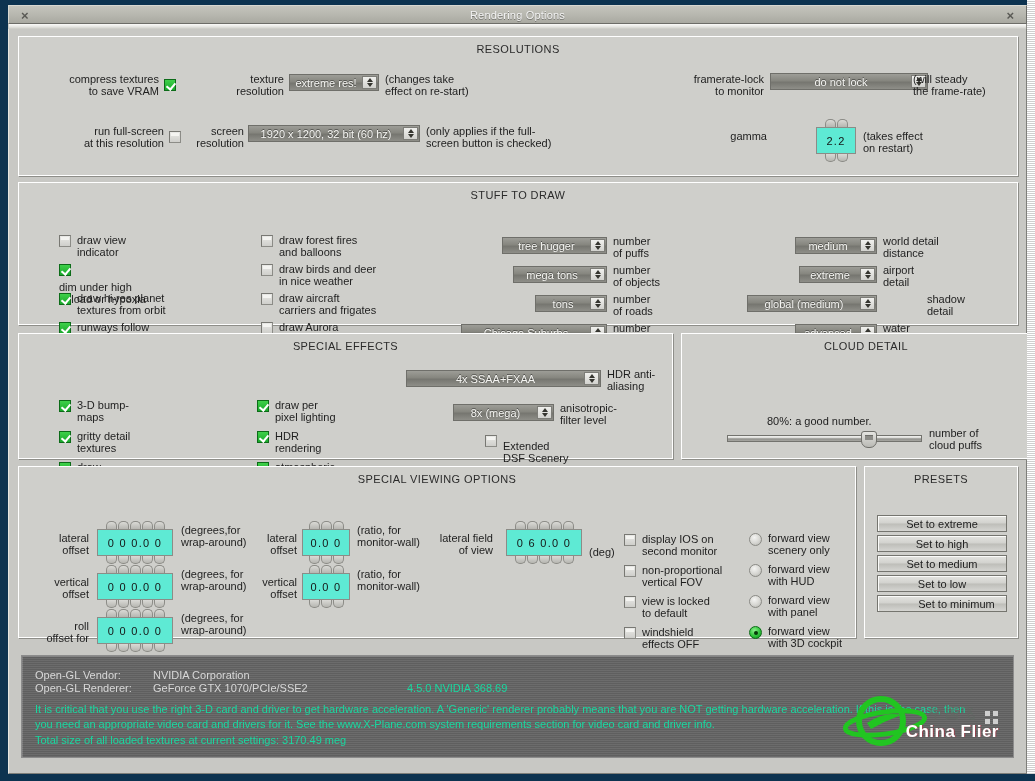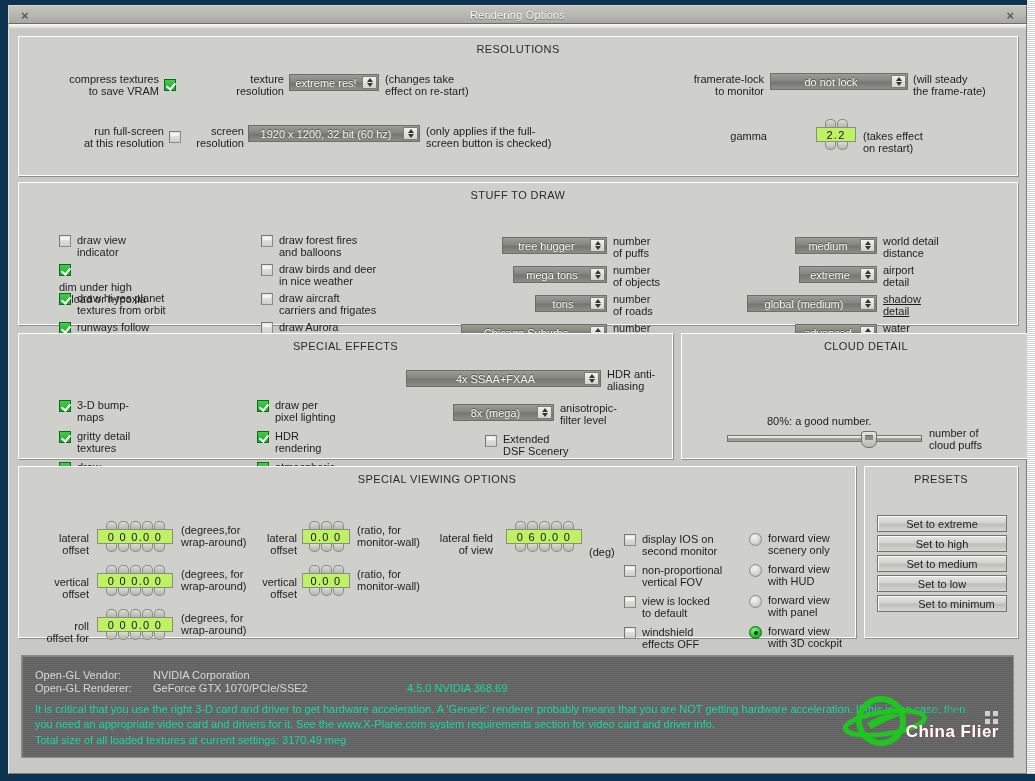--- a/index.html
+++ b/index.html
@@ -140,22 +140,22 @@
   }
   .caret-u, .caret-d {
     width: 11px; height: 8px;
     background: linear-gradient(to bottom,#dadad6,#b6b6b1);
     border: 1px solid #8c8c87;
     cursor: pointer;
   }
   .caret-u { border-radius: 5px 5px 0 0; border-bottom: none; }
   .caret-d { border-radius: 0 0 5px 5px; border-top: none; }
   .spin .fld {
-    background: #bef264; border: 1px solid #8c8c87;
-    height: 15px; display: flex; align-items: center; justify-content: center;
+    background: #5eead4; border: 1px solid #8c8c87;
+    height: 27px; display: flex; align-items: center; justify-content: center;
     font-size: 11px; color: #141414; letter-spacing: 1.3px;
     cursor: text;
   }
 
   
   .slider { position: absolute; height: 12px; }
   .slider .track {
     position: absolute; left: 0; right: 0; top: 3px; height: 7px;
     background: linear-gradient(to bottom,#f2f2ef 0%, #d9d9d5 40%, #8f8f8a 55%, #a6a6a1 100%);
     border: 1px solid #73736e;
@@ -272,21 +272,21 @@
       </div>
       <div class="lab" style="left:366px; top:37px;">
           <div>(changes take</div>
           <div>effect on re-start)</div>
         </div>
 
       <div class="lab r" style="left:625px; top:37px; width:120px;">
           <div>framerate-lock</div>
           <div>to monitor</div>
         </div>
-      <div class="dd" style="left:751px; top:36px; width:138px;">
+      <div class="dd" style="left:751px; top:36px; width:158px;">
         <div class="ddtxt">do not lock</div>
         <div class="ddarrow">
           <div class="tri-u"></div>
             <div class="tri-d"></div>
         </div>
       </div>
       <div class="lab" style="left:894px; top:37px;">
           <div>(will steady</div>
           <div>the frame-rate)</div>
         </div>
@@ -465,21 +465,21 @@
             <div>airport</div>
             <div>detail</div>
           </div>
           <div class="dd" style="left: 728px; top: 112px; width: 130px;">
             <div class="ddtxt">global (medium)</div>
             <div class="ddarrow">
               <div class="tri-u"></div>
               <div class="tri-d"></div>
             </div>
           </div>
-          <div class="lab" style="left: 864px; top: 111px; text-decoration: underline;">
+          <div class="lab" style="left: 908px; top: 111px;">
             <div>shadow</div>
             <div>detail</div>
           </div>
           <div class="dd" style="left: 776px; top: 141px; width: 82px;">
             <div class="ddtxt">advanced</div>
             <div class="ddarrow">
               <div class="tri-u"></div>
               <div class="tri-d"></div>
             </div>
           </div>
@@ -558,21 +558,21 @@
           <div class="tri-u"></div>
             <div class="tri-d"></div>
         </div>
       </div>
       <div class="lab" style="left:541px; top:69px;">
           <div>anisotropic-</div>
           <div>filter level</div>
         </div>
 
       <div class="cb" style="position:absolute; left:466px; top:101px;"></div>
-      <div class="lab" style="left:484px; top:100px;">
+      <div class="lab" style="left:484px; top:107px;">
           <div>Extended</div>
           <div>DSF Scenery</div>
         </div>
     </div>
 
     <div class="group" style="left:672px; top:304px; width:370px; height:126px;">
       <div class="gtitle">CLOUD DETAIL</div>
 
       <div class="lab" style="left:85px; top:82px;">80%: a good number.</div>
 

